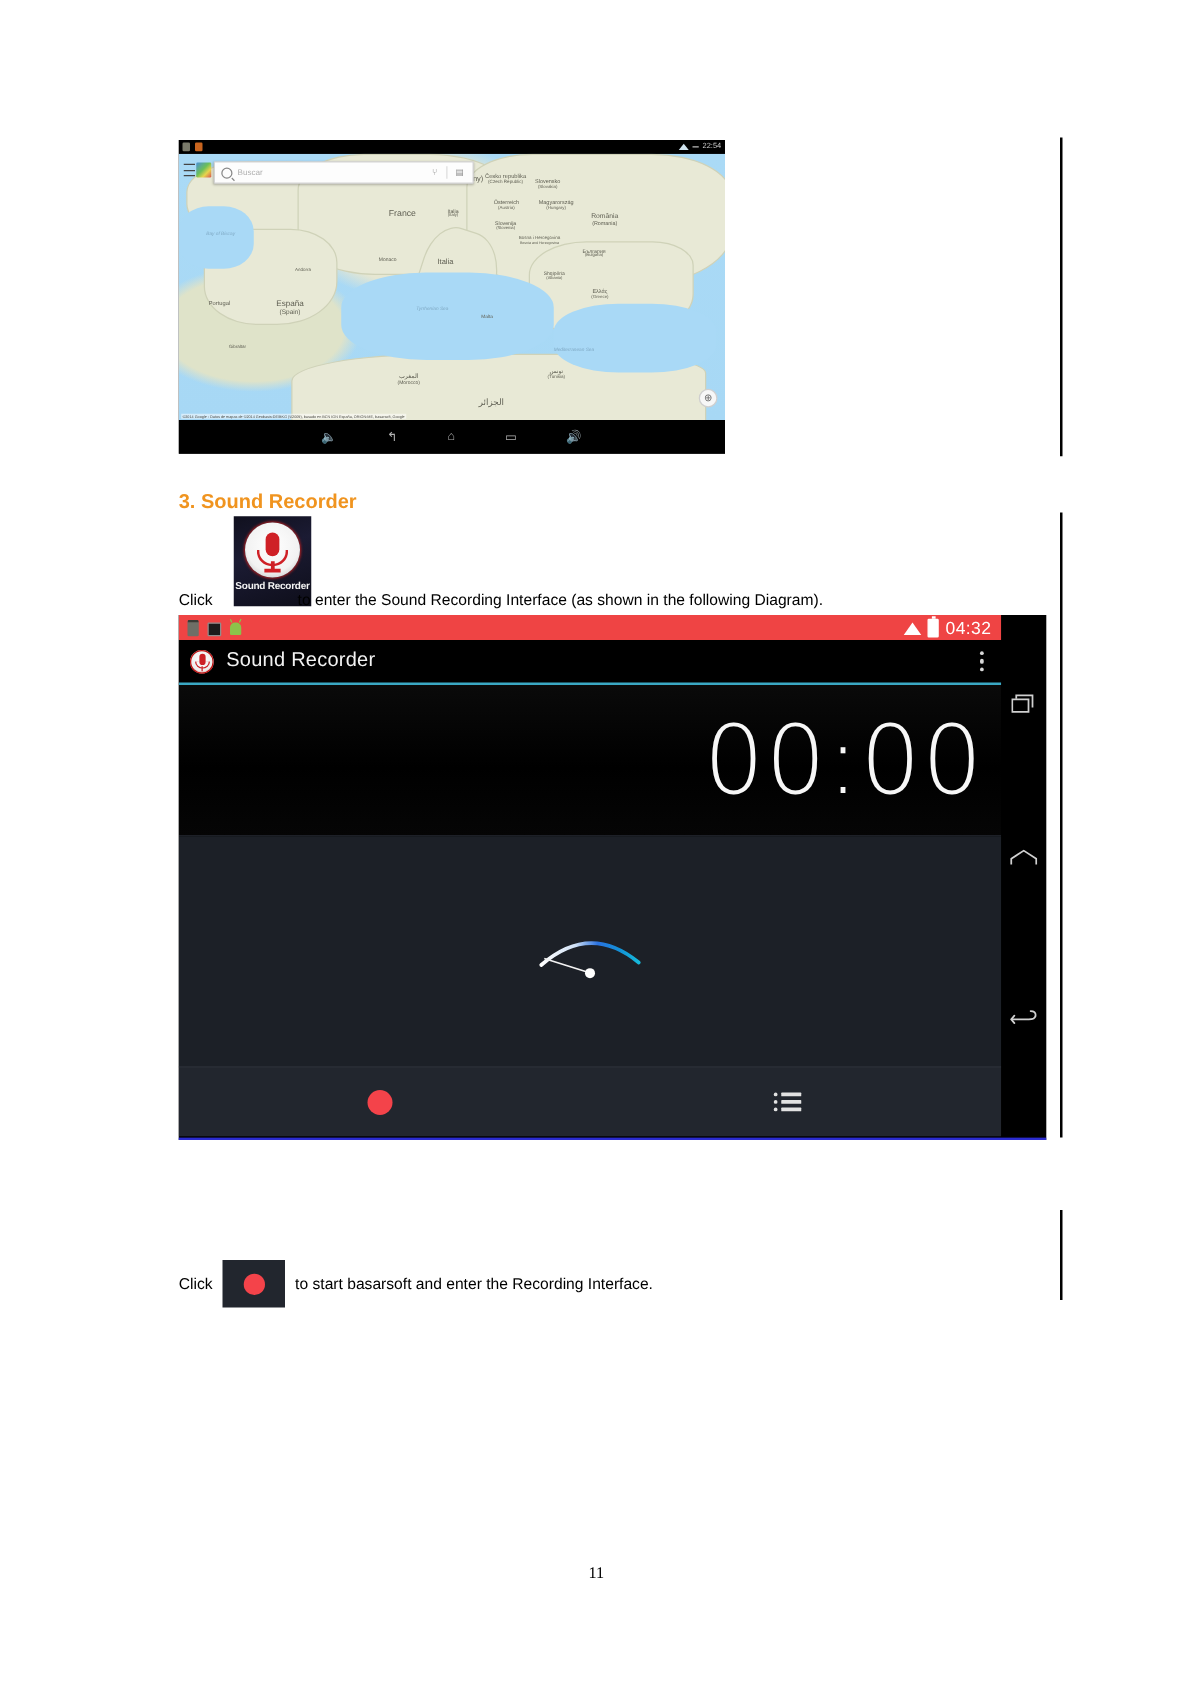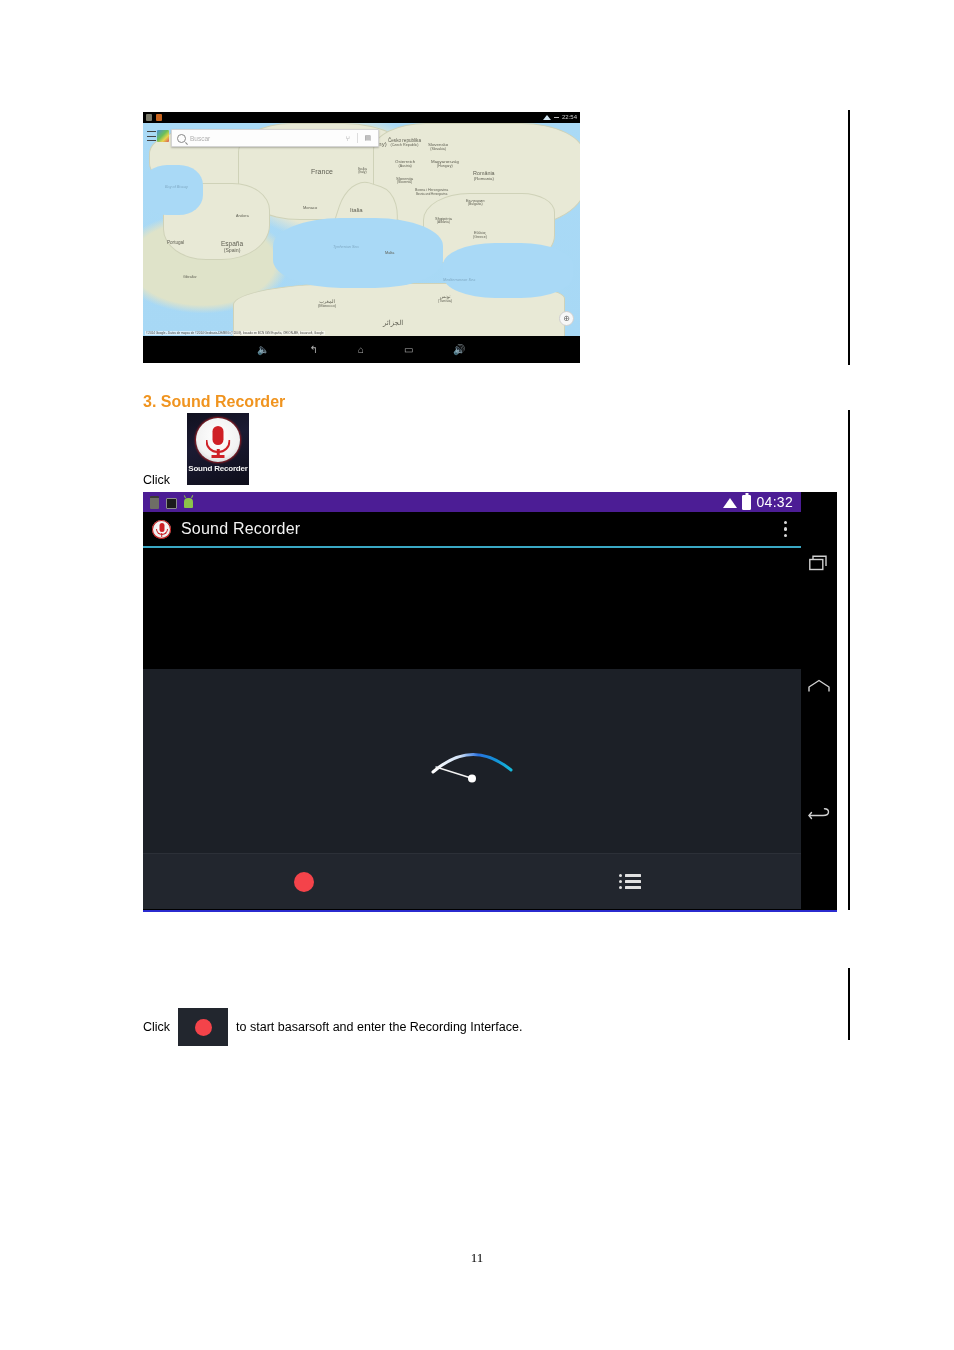--- a/index.html
+++ b/index.html
@@ -207,21 +207,21 @@
     background: #000;
     border-bottom: 2px solid #2b2bcf;
     overflow: hidden;
   }
   #recorder-body {
     position: absolute; left: 0; top: 0; width: 658px; height: 100%;
     background: #000;
   }
   .rec-statusbar {
     position: absolute; left: 0; top: 0; width: 658px; height: 20px;
-    background: #4c1d95;
+    background: #ef4444;
   }
   .rec-sb-left {
     position: absolute; left: 7px; top: 4px;
     display: flex; align-items: center; gap: 7px;
   }
   .notif-ic {
     width: 9px; height: 11px; position: relative;
   }
   .notif-usb {
     background: #6e6e66; border-radius: 1px;
@@ -561,20 +561,21 @@
       <span class="mic-stem"></span>
       <span class="mic-base"></span>
     </div>
     <div class="app-icon-label">Sound Recorder</div>
   </div>
 </div>
 
 <div id="click-line-1">
   <span class="txt-before">Click</span>
   <span style="display:inline-block;width:58px;"></span>
+  <span class="txt-after">to enter the Sound Recording Interface (as shown in the following Diagram).</span>
 </div>
 
 <div id="recorder-screenshot">
 
   <div id="recorder-body">
 
     <div class="rec-statusbar">
       <div class="rec-sb-left">
         <span class="notif-ic notif-usb"></span>
         <span class="notif-ic notif-screenshot"></span>
@@ -594,20 +595,23 @@
           <i class="m3"></i>
       </span>
       <span id="rec-app-title">Sound Recorder</span>
       <span class="overflow-menu">
           <i></i>
           <i></i>
           <i></i>
         </span>
     </div>
 
+    <div class="rec-timer-pane">
+      <span id="rec-timer">00:00</span>
+    </div>
 
     <div class="rec-gauge-pane">
       <div class="gauge-wrap">
         <svg width="90" height="50" viewBox="0 0 90 50">
           <defs>
             <linearGradient id="arcgrad" x1="0" y1="0" x2="1" y2="0">
               <stop offset="0%" stop-color="#ffffff"></stop>
               <stop offset="35%" stop-color="#cfe0f5"></stop>
               <stop offset="58%" stop-color="#2a72e0"></stop>
               <stop offset="80%" stop-color="#1390d6"></stop>

